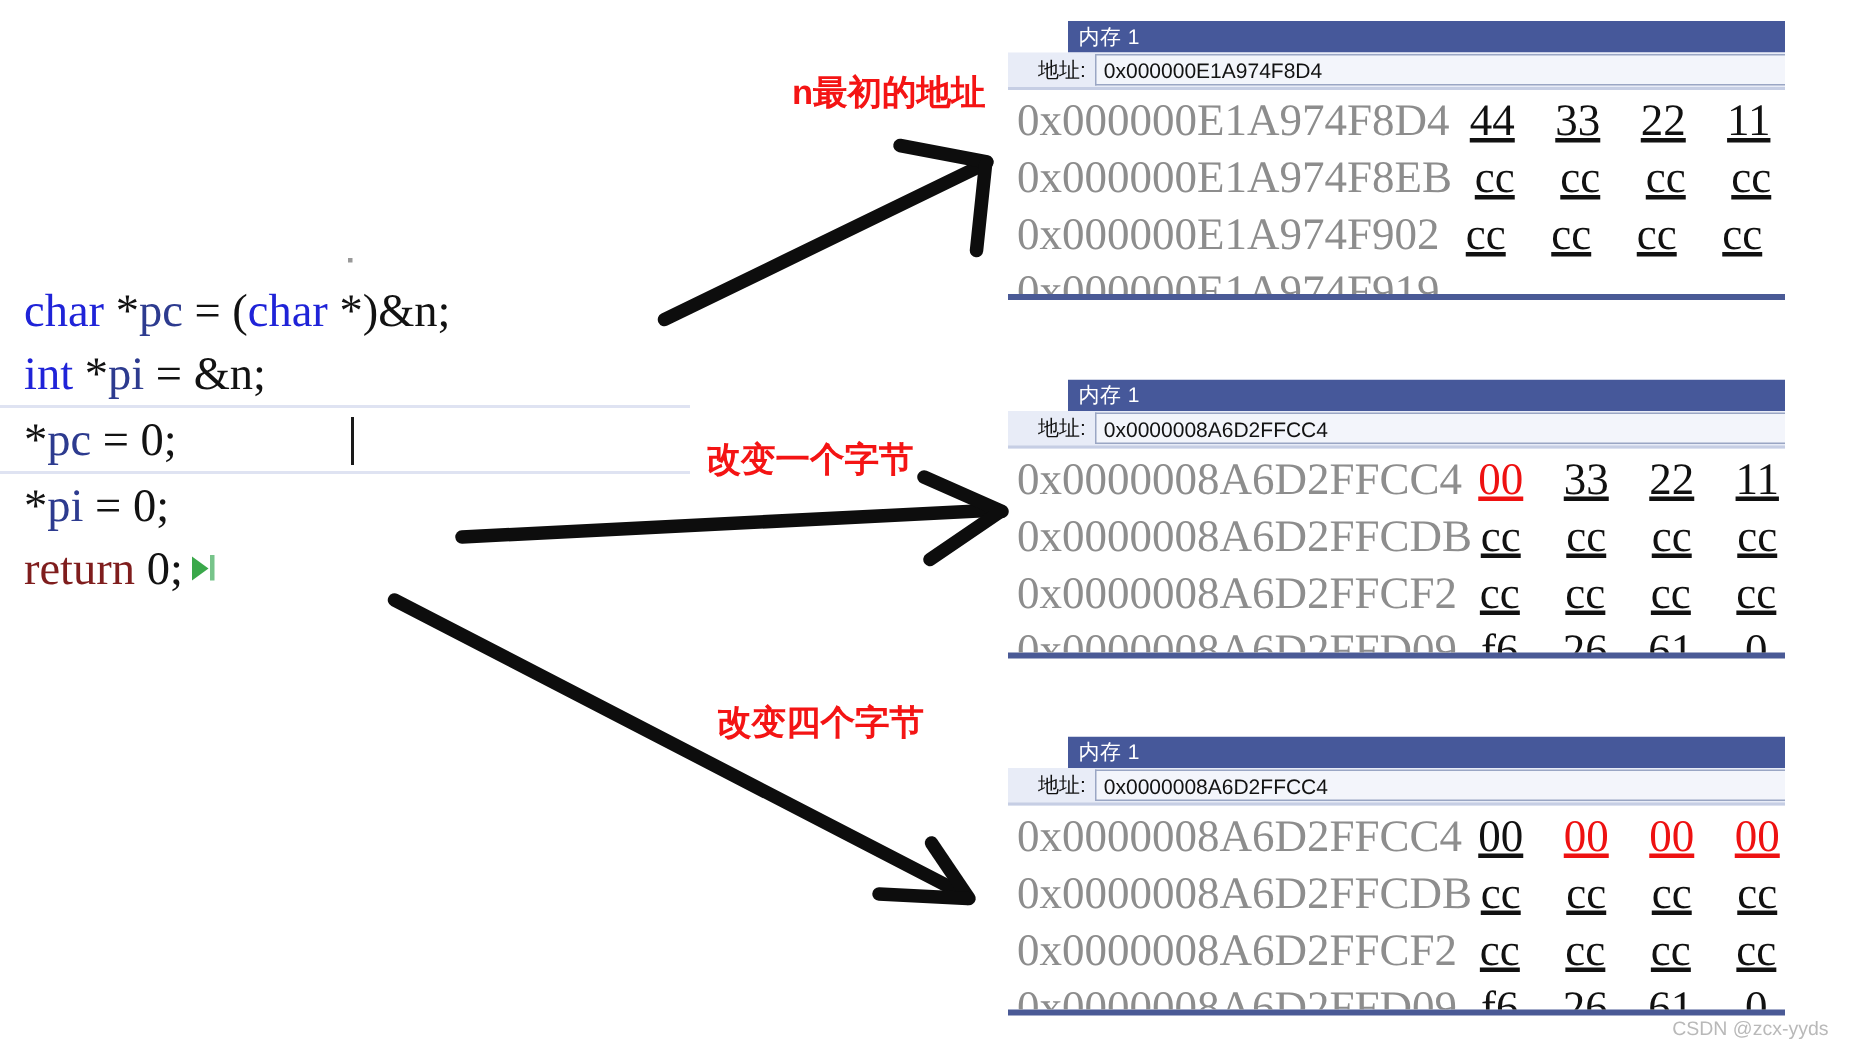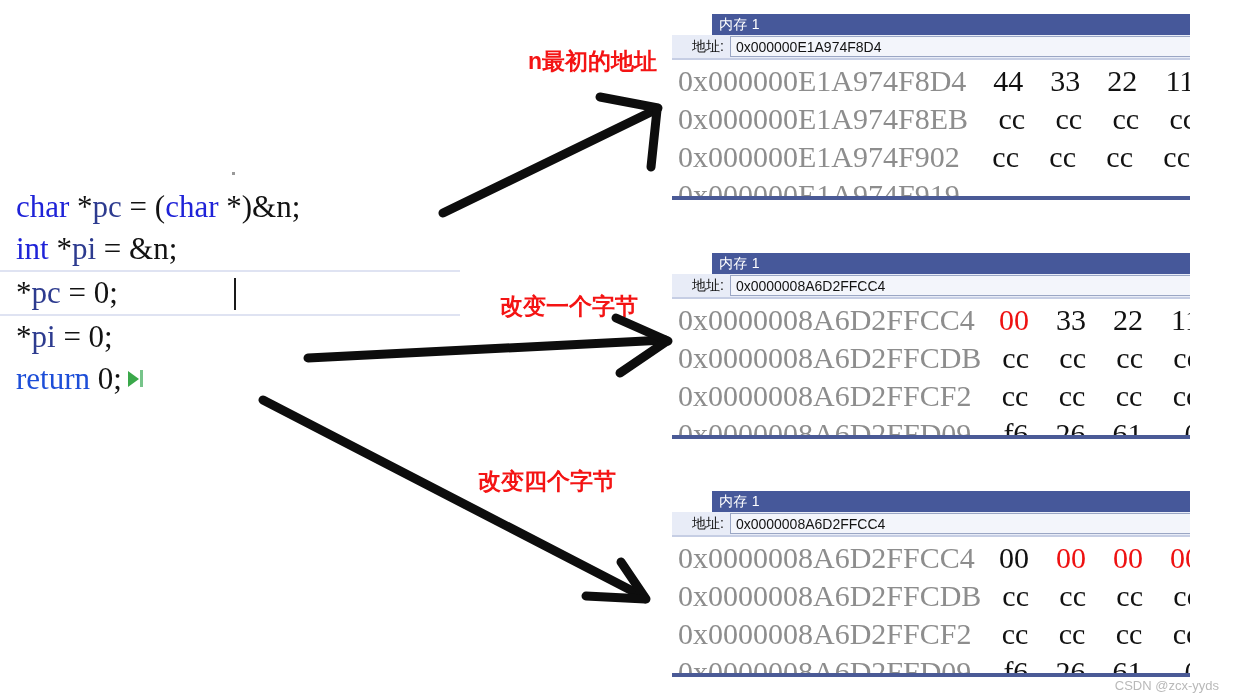--- a/index.html
+++ b/index.html
@@ -26,21 +26,21 @@
     height: 42px;
     line-height: 42px;
     font-family: "Liberation Serif", serif;
     font-size: 31px;
     white-space: pre;
     padding-left: 16px;
     color: #17171a;
     position: relative;
   }
   .kw-blue   { color: #1f23d8; }
-  .kw-purple { color: #1d4ed8; }
+  .kw-purple { color: #7f1d1d; }
   .id-navy   { color: #2d3b8f; }
   .plain     { color: #121212; }
 
   .current-line {
     border-top: 2px solid #dfe3f2;
     border-bottom: 2px solid #dfe3f2;
     background: #ffffff;
   }
   .caret {
     position: absolute;
@@ -147,36 +147,37 @@
   }
   .mem-row .addr {
     color: #8d8d8d;
     padding-left: 6px;
     width: 300px;
     box-sizing: border-box;
   }
   .mem-row .bytes { display: flex; }
   .mem-row .byte {
     width: 57px;
-    text-align: right;
+    text-align: center;
     color: #111111;
+    text-decoration: underline;
   }
   .mem-row .byte.red { color: #ee1111; }
 
   
   .annot {
     position: absolute;
     color: #f41414;
     font-family: "Liberation Sans", sans-serif;
     font-weight: bold;
     font-size: 23px;
     white-space: nowrap;
   }
   #annot-1 { left: 528px; top: 46px; }
-  #annot-2 { left: 500px; top: 291px; }
+  #annot-2 { left: 471px; top: 291px; }
   #annot-3 { left: 478px; top: 466px; }
 
   
   #arrow-layer {
     position: absolute;
     left: 0; top: 0;
     width: 1233px; height: 699px;
     pointer-events: none;
   }
 

